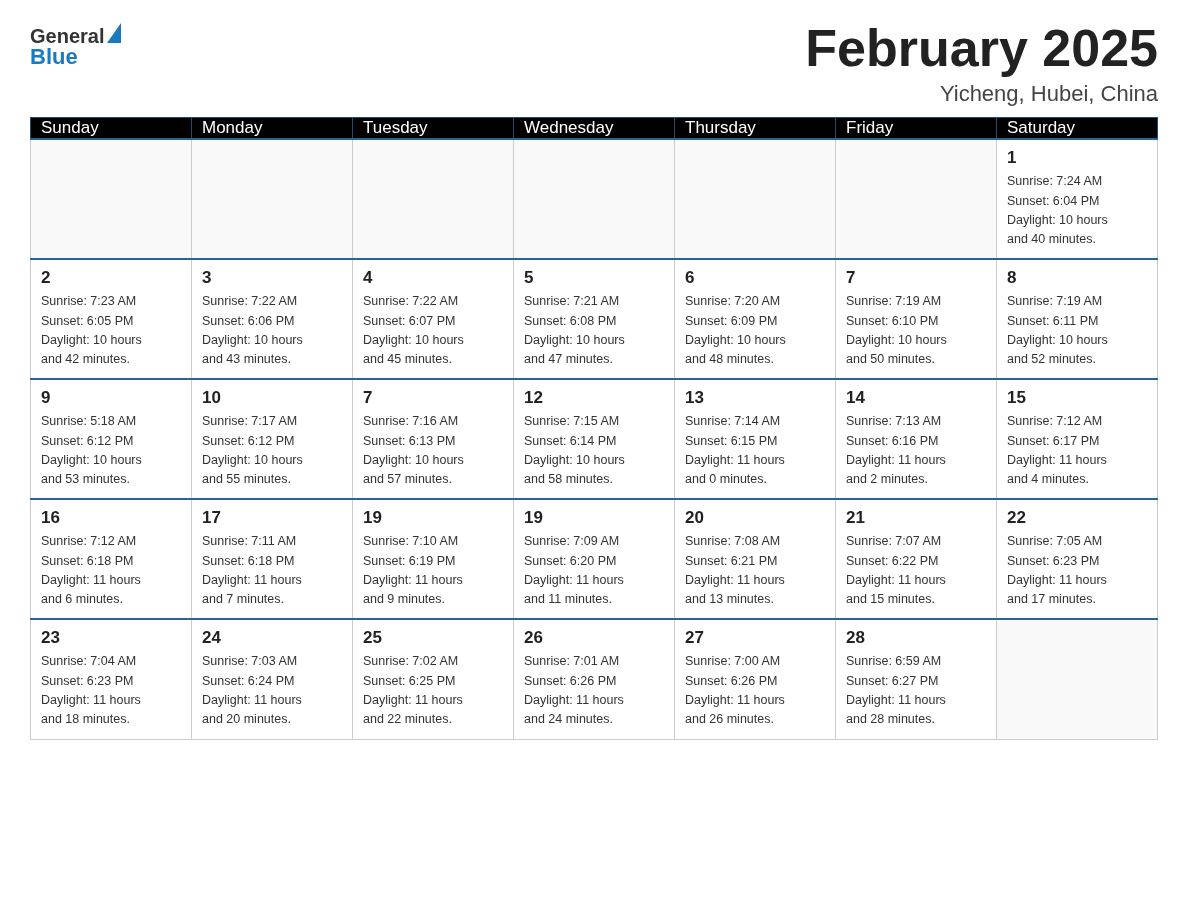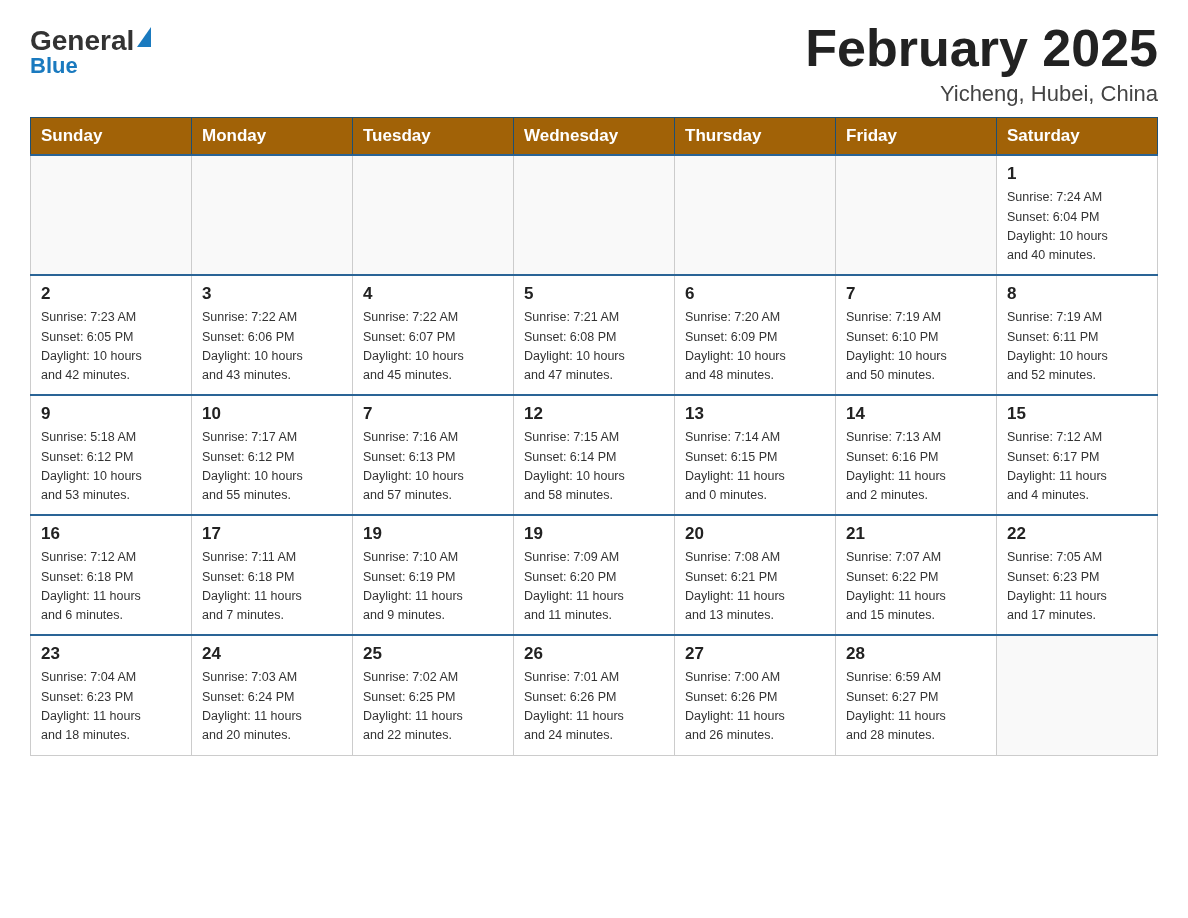--- a/index.html
+++ b/index.html
@@ -15,21 +15,21 @@
       justify-content: space-between;
       align-items: flex-start;
       margin-bottom: 10px;
     }
     .logo {
       display: flex;
       align-items: center;
       margin-top: 5px;
     }
     .logo-text-general {
-      font-size: 28px;
+      font-size: 20px;
       font-weight: bold;
       color: #333;
     }
     .logo-triangle {
       width: 0;
       height: 0;
       border-left: 14px solid transparent;
       border-right: 0px solid transparent;
       border-bottom: 20px solid #1a7abf;
       display: inline-block;
@@ -58,26 +58,26 @@
       font-size: 22px;
       color: #444;
       margin-top: 4px;
     }
     table {
       width: 100%;
       border-collapse: collapse;
       table-layout: fixed;
     }
     .day-header {
-      background-color: #a16207;
+      background-color: #000000;
       color: #fff;
       text-align: left;
-      padding: 8px 10px;
+      padding: 0 10px;
       font-size: 17px;
-      font-weight: bold;
+      font-weight: normal;
       border: 1px solid #1d4f74;
     }
     .day-cell {
       border: 1px solid #ccc;
       vertical-align: top;
       padding: 8px 10px;
       height: 120px;
       background: #fff;
     }
     .day-cell.empty {

